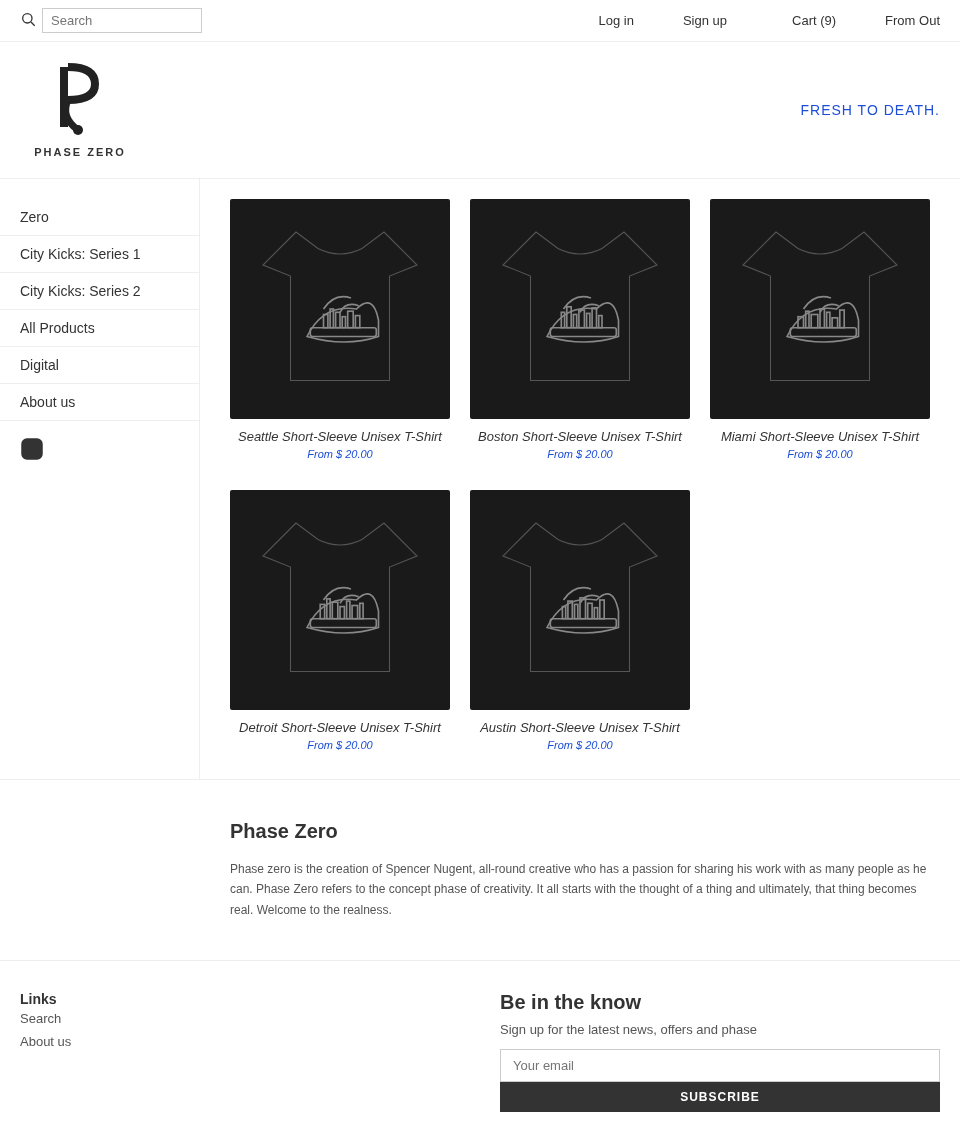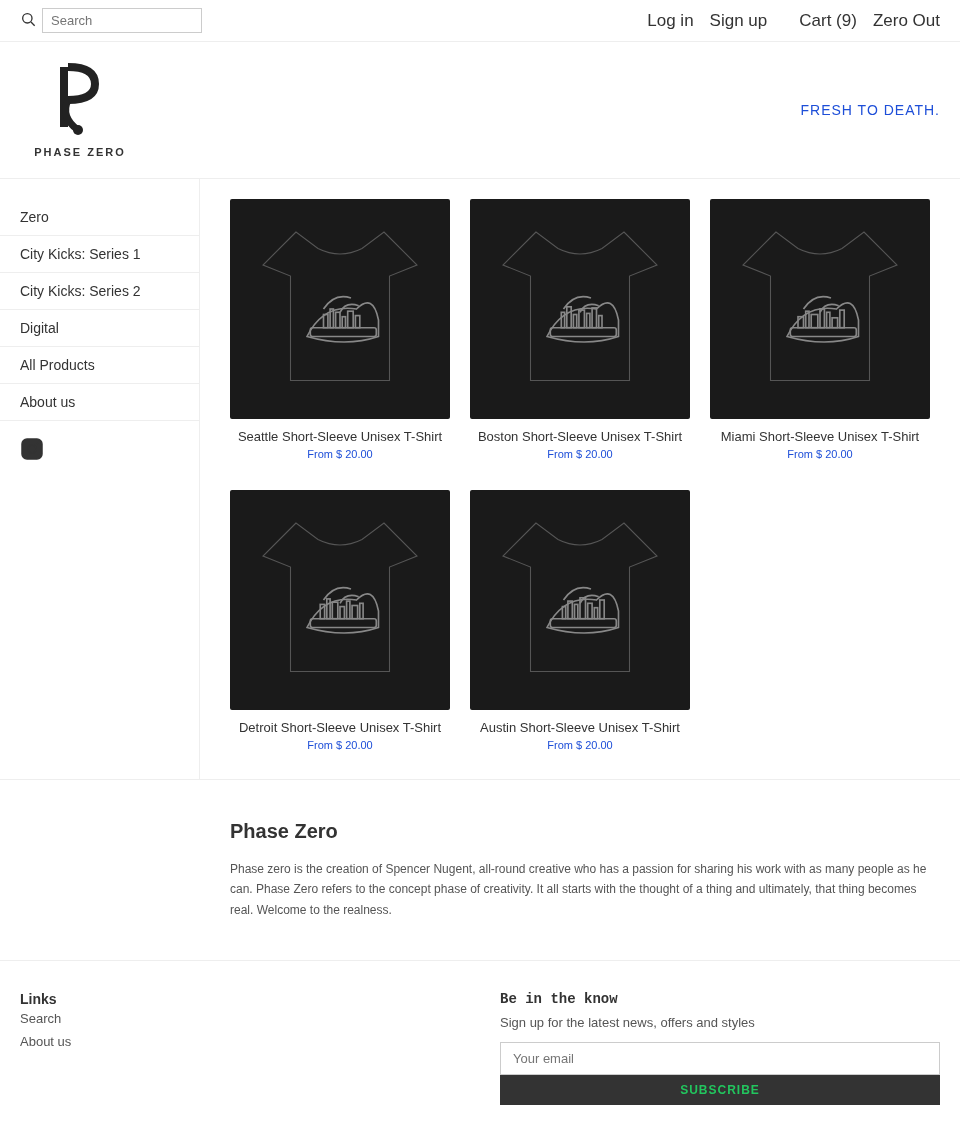--- a/index.html
+++ b/index.html
@@ -21,21 +21,21 @@
     .search-icon-wrap svg { width: 16px; height: 16px; stroke: #333; fill: none; }
     .search-input {
       border: 1px solid #ccc;
       padding: 4px 8px;
       font-size: 13px;
       width: 160px;
       outline: none;
     }
     .top-bar-spacer { flex: 1; }
     .top-bar-links { display: flex; gap: 16px; align-items: center; }
-    .top-bar-links a { text-decoration: none; color: #333; font-size: 17px; }
+    .top-bar-links a { text-decoration: none; color: #333; font-size: 13px; margin-left: 33px; }
 
     
     .site-header {
       display: flex;
       align-items: center;
       padding: 20px 20px;
       border-bottom: 1px solid #eee;
     }
     .logo-area {
       display: flex;
@@ -82,20 +82,21 @@
     }
     .sidebar-social {
       padding: 16px 20px;
     }
     .instagram-icon svg { width: 24px; height: 24px; fill: #333; }
 
     
     .products-area {
       flex: 1;
       padding: 20px 30px;
+      font-style: italic;
     }
     .products-grid {
       display: grid;
       grid-template-columns: repeat(3, 1fr);
       gap: 30px 20px;
     }
     .product-card {
       cursor: pointer;
       text-align: center;
     }
@@ -158,45 +159,44 @@
       text-decoration: none;
       color: #555;
       font-size: 13px;
       margin-bottom: 8px;
     }
     .footer-newsletter-col {
       width: 50%;
       padding-left: 20px;
     }
     .footer-newsletter-col h4 {
-      font-size: 14px;
+      font-size: 20px;
       font-weight: 600;
       margin-bottom: 8px;
-      font-family: Liberation Mono, monospace;
     }
     .footer-newsletter-col p {
       font-size: 13px;
       color: #555;
       margin-bottom: 12px;
     }
     .newsletter-form {
       display: flex;
       gap: 0;
       flex-direction: column;
     }
     .email-input {
       flex: 1;
       border: 1px solid #ccc;
       padding: 8px 12px;
       font-size: 13px;
       outline: none;
     }
     .subscribe-btn {
       background: #333;
-      color: #22c55e;
+      color: #ffffff;
       border: none;
       padding: 8px 16px;
       font-size: 12px;
       font-weight: 600;
       letter-spacing: 1px;
       cursor: pointer;
     }
 
     
     .copyright-bar {
@@ -227,21 +227,21 @@
     <a href="#">Log in</a>
     <a href="#">Sign up</a>
     <span>
       <svg viewBox="0 0 24 24" stroke-width="1.5">
           <path d="M6 2L3 6v14a2 2 0 002 2h14a2 2 0 002-2V6l-3-4z"></path>
           <line x1="3" y1="6" x2="21" y2="6"></line>
           <path d="M16 10a4 4 0 01-8 0"></path>
         </svg>
     </span>
     <a href="#">Cart (9)</a>
-    <a href="#">Zero Out</a>
+    <a href="#">From Out</a>
   </div>
 </div>
 
 <div class="site-header">
   <div class="logo-area">
 
     <svg class="logo-svg" viewBox="0 0 60 80">
 
       <rect x="10" y="5" width="8" height="60" fill="#222"></rect>
       <path d="M18 5 Q45 5 45 22 Q45 38 18 38" stroke="#222" stroke-width="8" fill="none"></path>
@@ -253,22 +253,22 @@
   <div class="header-tagline">FRESH TO DEATH.</div>
 </div>
 
 <div class="main-layout">
 
   <nav class="sidebar">
     <div class="sidebar-nav">
       <a href="#">Zero</a>
       <a href="#">City Kicks: Series 1</a>
       <a href="#">City Kicks: Series 2</a>
+      <a href="#">All Products</a>
       <a href="#">Digital</a>
-      <a href="#">All Products</a>
       <a href="#">About us</a>
     </div>
     <div class="sidebar-social">
       <a href="#">
         <span class="instagram-icon">
           <svg viewBox="0 0 24 24" fill="none" stroke="#333" stroke-width="1.5">
             <rect x="2" y="2" width="20" height="20" rx="5" ry="5"></rect>
             <circle cx="12" cy="12" r="4"></circle>
             <circle cx="17.5" cy="6.5" r="1" fill="#333" stroke="none"></circle>
           </svg>
@@ -407,21 +407,21 @@
 </div>
 
 <div class="footer-bottom">
   <div class="footer-links-col">
     <h4>Links</h4>
     <a href="#">Search</a>
     <a href="#">About us</a>
   </div>
   <div class="footer-newsletter-col">
     <h4>Be in the know</h4>
-    <p>Sign up for the latest news, offers and styles</p>
+    <p>Sign up for the latest news, offers and phase</p>
     <div class="newsletter-form">
       <input class="email-input" type="email" placeholder="Your email" style="">
       <button class="subscribe-btn">SUBSCRIBE</button>
     </div>
   </div>
 </div>
 
 <div class="copyright-bar">
   
 </div>

